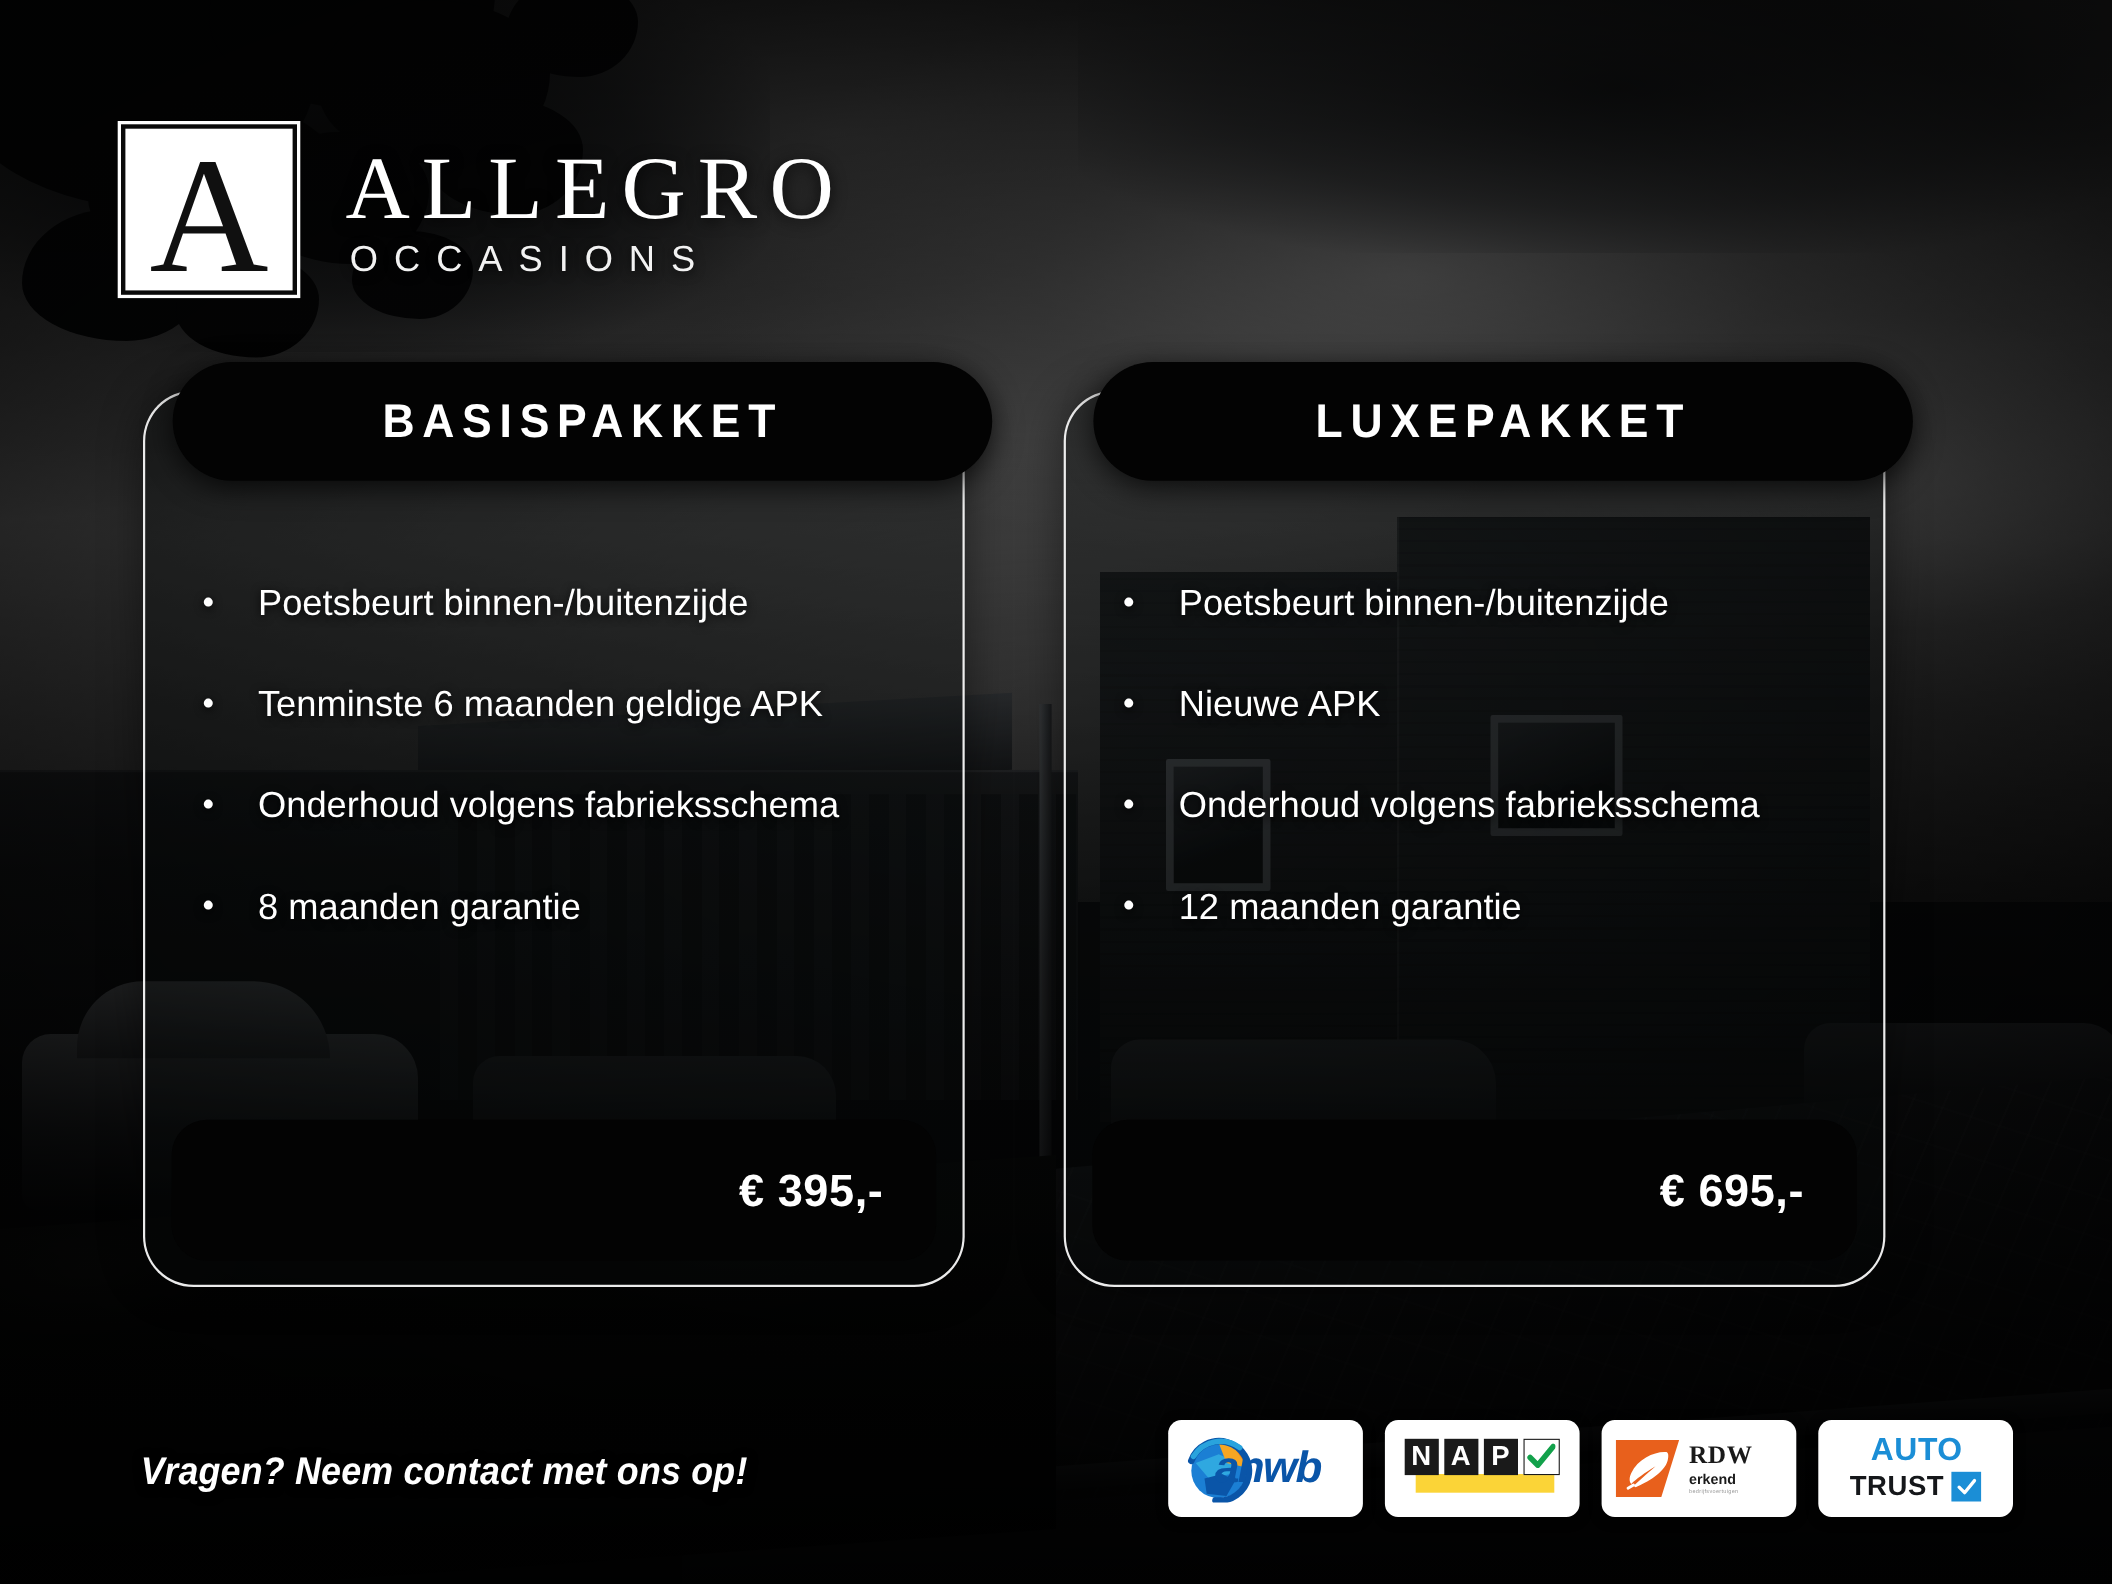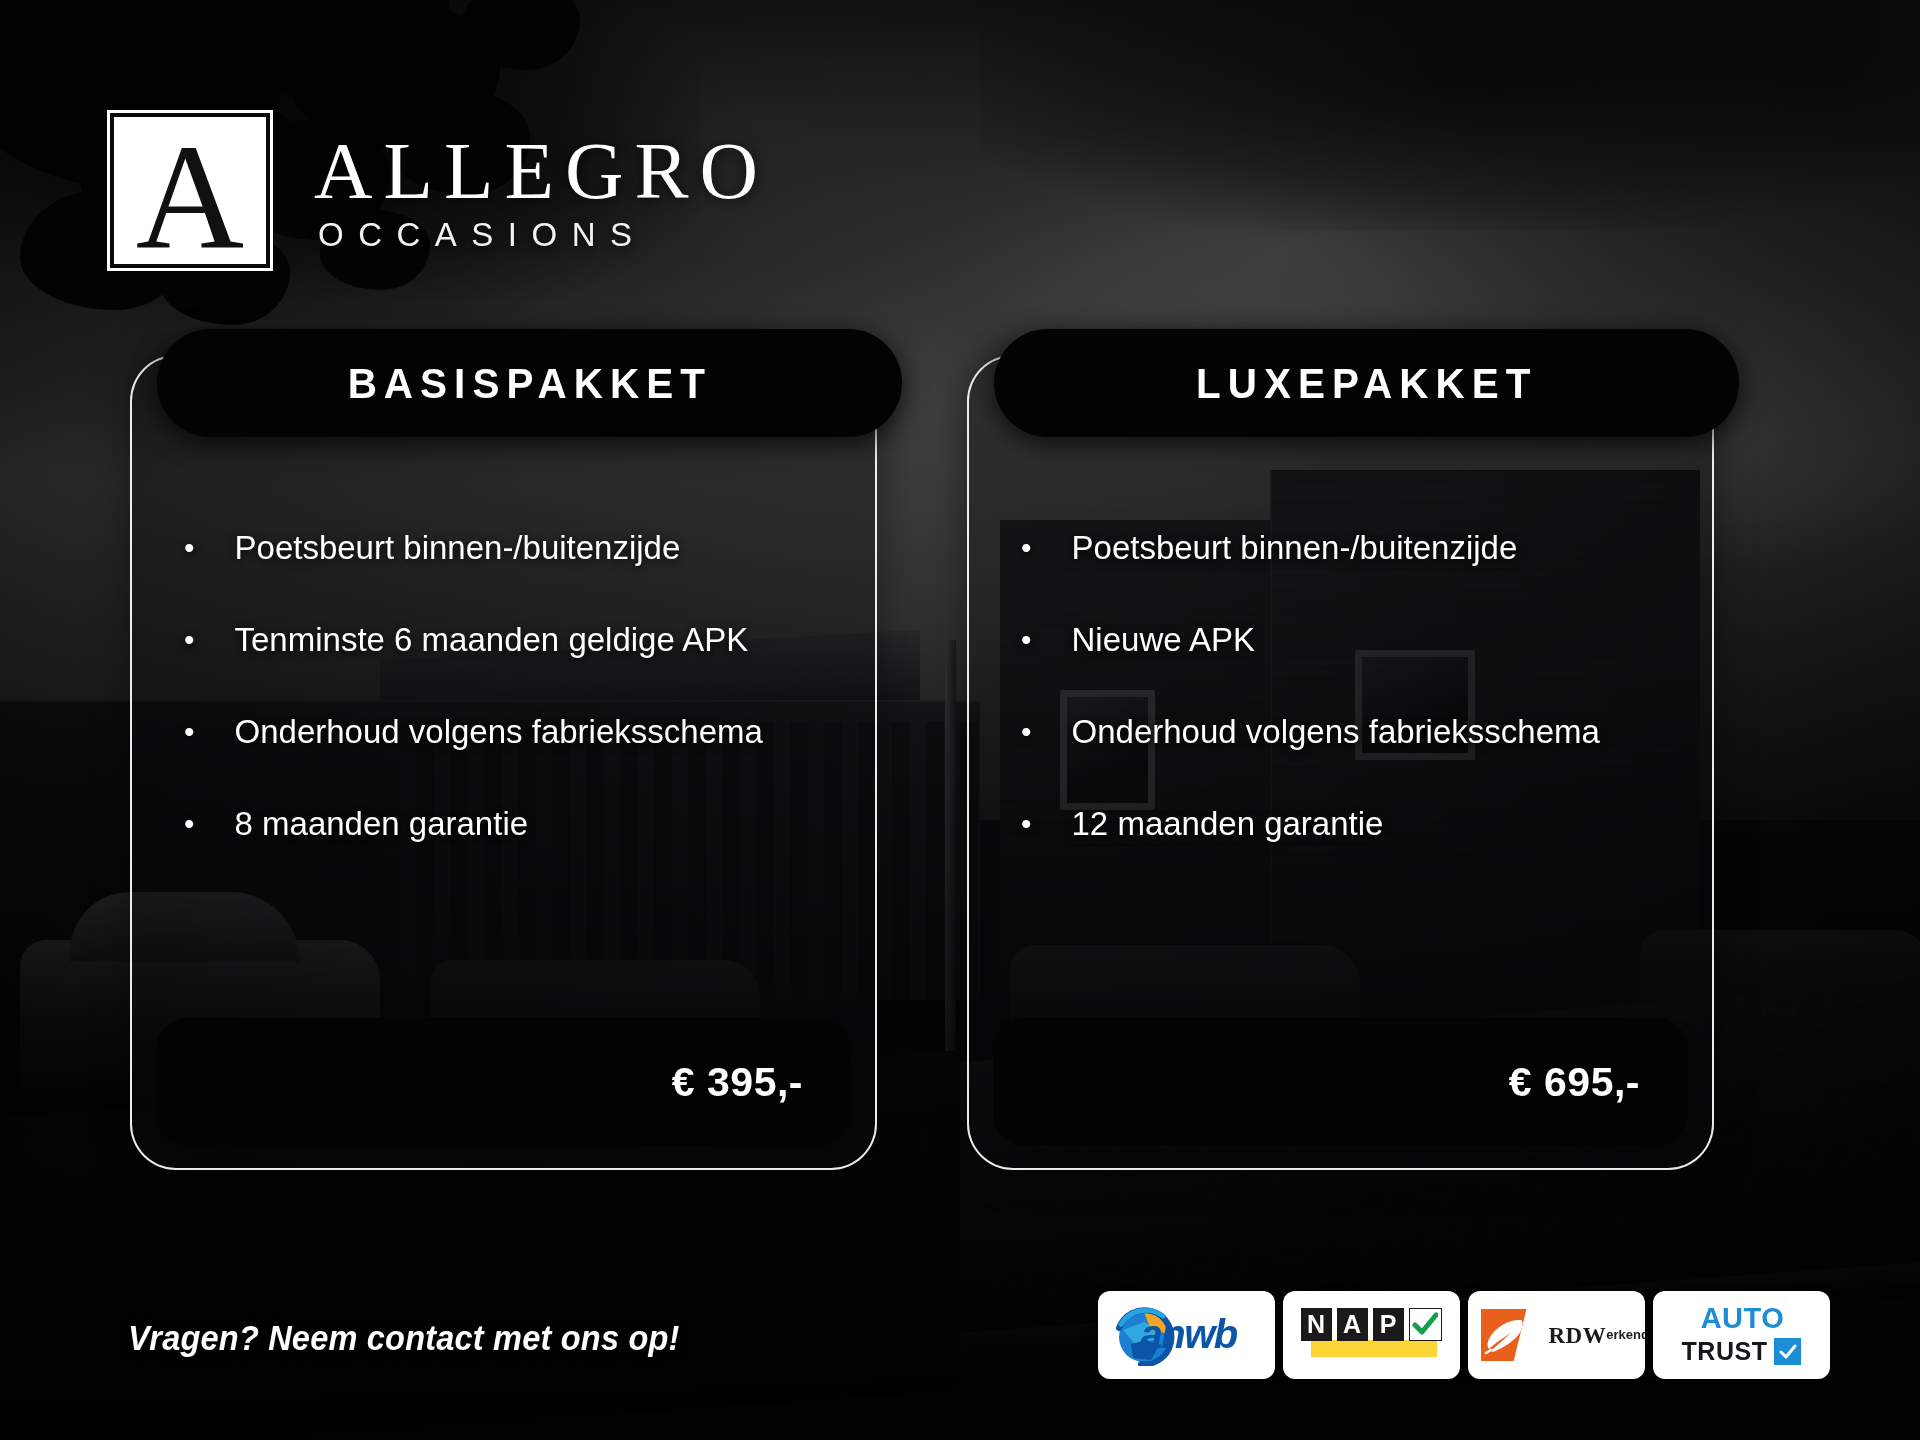--- a/index.html
+++ b/index.html
@@ -187,21 +187,21 @@
 
   
   .contact-cta {
     position:absolute; left:128px; top:1318px;
     font-size:35px; font-weight:700; font-style:italic; color:#fff;
     letter-spacing:.2px; transform:scaleX(.93); transform-origin:left center;
     text-shadow:0 2px 10px rgba(0,0,0,.9);
   }
   .badges {
     position:absolute; right:90px; top:1291px;
-    display:flex; gap:8px; align-items:center;
+    display:flex; gap:20px; align-items:center;
   }
   .badge {
     width:177px; height:88px; background:#fff; border-radius:12px;
     display:flex; align-items:center; justify-content:center; overflow:hidden;
     box-shadow:0 2px 10px rgba(0,0,0,.5);
   }
 
   
   .anwb { position:relative; width:152px; height:62px; }
   .anwb-word {
@@ -224,21 +224,21 @@
     display:flex; align-items:center; justify-content:center;
   }
 
   
   .rdw { position:relative; width:152px; height:58px; display:flex; align-items:center; gap:9px; }
   .rdw-mark {
     position:relative; width:58px; height:52px; background:#e8601c;
     clip-path:polygon(0 0, 100% 0, 72% 100%, 0 100%);
     display:flex; align-items:center; justify-content:center;
   }
-  .rdw-text { display:flex; flex-direction:row; line-height:1;margin-left:13px; }
+  .rdw-text { display:flex; flex-direction:column; line-height:1; }
   .rdw-name { font-size:23px; font-weight:700; color:#1a1a1a; font-family:"Liberation Serif", serif; letter-spacing:.5px; }
   .rdw-sub { font-size:13px; font-weight:700; color:#1a1a1a; margin-top:4px; }
   .rdw-fine { font-size:5px; color:#9a9a9a; margin-top:3px; letter-spacing:.3px; }
 
   
   .at { position:relative; width:148px; height:62px; }
   .at-top {
     font-size:29px; font-weight:700; color:#1b8ed6; line-height:1;
     letter-spacing:.5px; text-align:center; padding-left:2px;
   }

